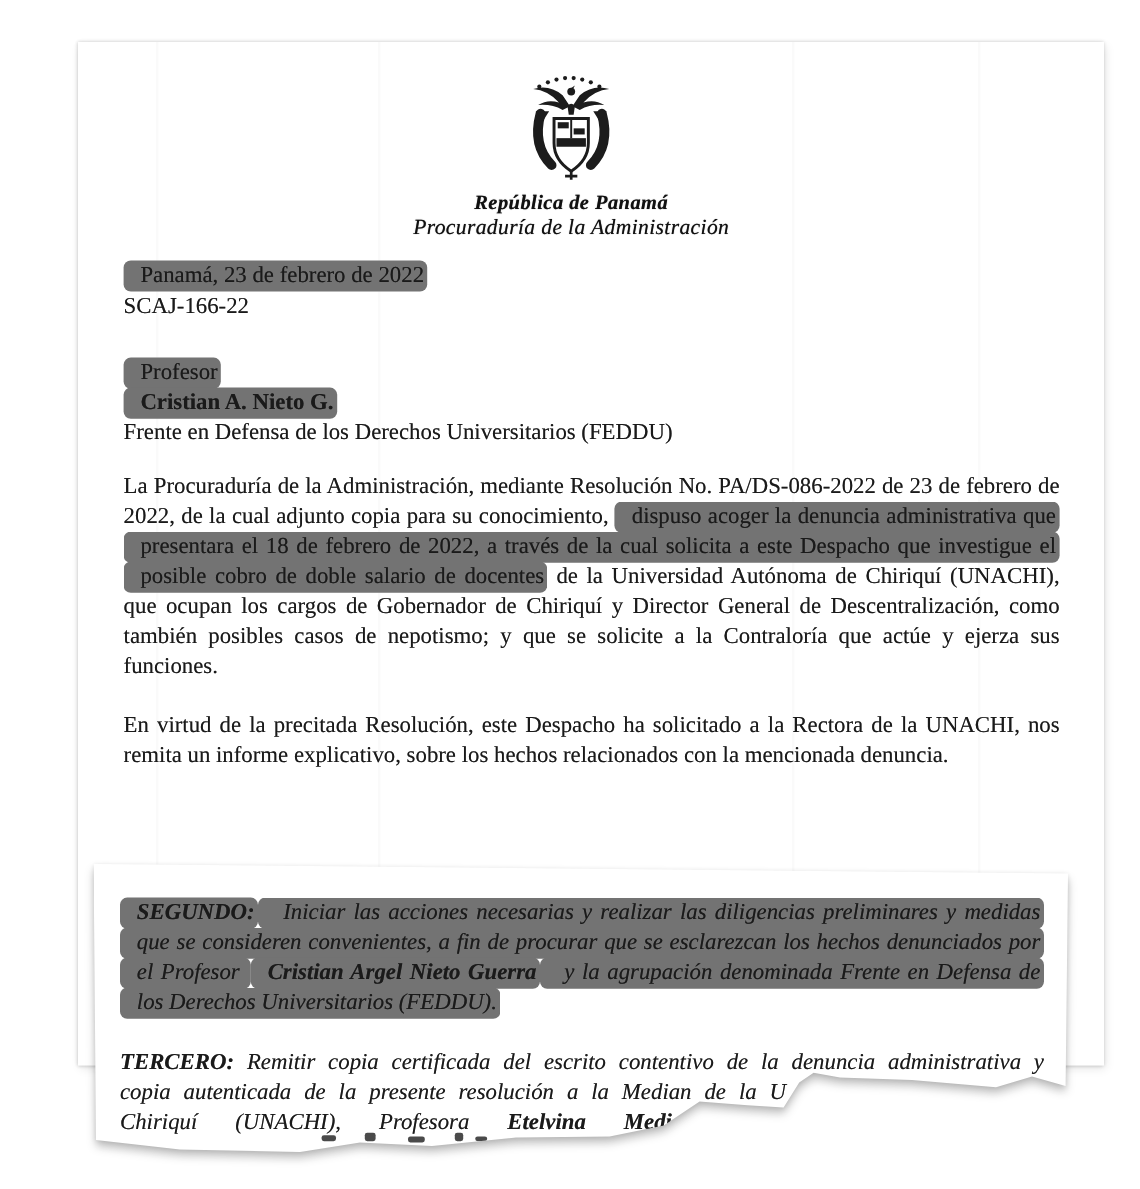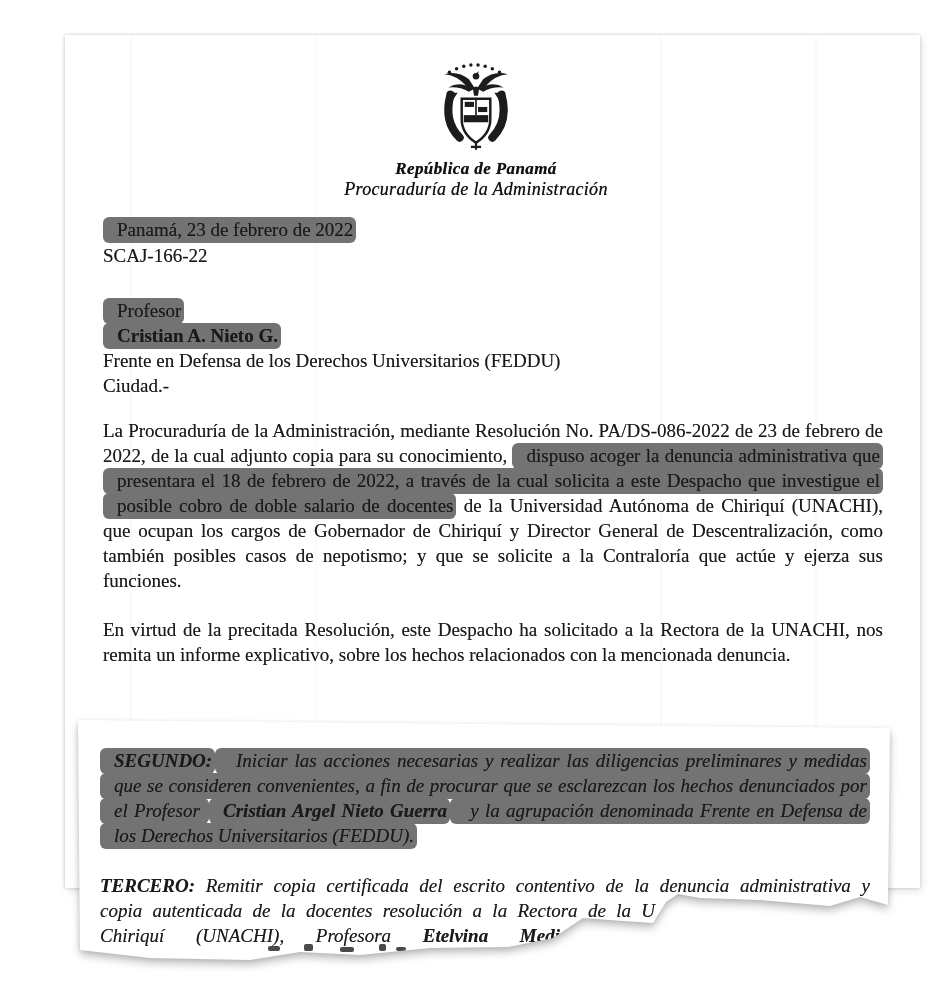--- a/index.html
+++ b/index.html
@@ -113,38 +113,37 @@
 
     <div class="dateblock">
       <div><span class="hl">Panamá, 23 de febrero de 2022</span></div>
       <div>SCAJ-166-22</div>
     </div>
 
     <div class="recipient">
       <div><span class="hl">Profesor</span></div>
       <div><span class="hl b">Cristian A. Nieto G.</span></div>
       <div>Frente en Defensa de los Derechos Universitarios (FEDDU)</div>
-      <div>Ciudad.-</div>
     </div>
 
 
     <div class="para"><span>La Procuraduría de la Administración, mediante Resolución No. PA/DS-086-2022 de 23 de febrero de 2022, de la cual adjunto copia para su conocimiento, </span><span class="hl">dispuso acoger la denuncia administrativa que presentara el 18 de febrero de 2022, a través de la cual solicita a este Despacho que investigue el posible cobro de doble salario de docentes</span><span> de la Universidad Autónoma de Chiriquí (UNACHI), que ocupan los cargos de Gobernador de Chiriquí y Director General de Descentralización, como también posibles casos de nepotismo; y que se solicite a la Contraloría que actúe y ejerza sus funciones.</span></div>
 
     <div class="para"><span>En virtud de la precitada Resolución, este Despacho ha solicitado a la Rectora de la UNACHI, nos remita un informe explicativo, sobre los hechos relacionados con la mencionada denuncia.</span></div>
   </div>
 </div>
 
 <div class="frag-wrap">
   <div class="fragment doc-text">
 
     <div class="just"><span class="b hl">SEGUNDO:</span><span class="hl"> Iniciar las acciones necesarias y realizar las diligencias preliminares y medidas que se consideren convenientes, a fin de procurar que se esclarezcan los hechos denunciados por el Profesor </span><span class="b hl">Cristian Argel Nieto Guerra</span><span class="hl"> y la agrupación denominada Frente en Defensa de los Derechos Universitarios (FEDDU).</span></div>
 
     <div class="tercero">
       <div class="t-line just-last"><span class="b">TERCERO:</span><span> Remitir copia certificada del escrito contentivo de la denuncia administrativa y</span></div>
-      <div class="t-line t-line2 just-last"><span>copia autenticada de la docentes resolución a la Rectora de la U</span></div>
+      <div class="t-line t-line2 just-last"><span>copia autenticada de la presente resolución a la Median de la U</span></div>
       <div class="t-line t-line3 just-last"><span>Chiriquí (UNACHI), Profesora </span><span class="b">Etelvina Median</span></div>
     </div>
 
     <div class="remnant" style="left:190px;top:230px;width:12px;height:5px;"></div>
     <div class="remnant" style="left:226px;top:228px;width:9px;height:7px;"></div>
     <div class="remnant" style="left:262px;top:231px;width:14px;height:5px;"></div>
     <div class="remnant" style="left:301px;top:228px;width:7px;height:7px;"></div>
     <div class="remnant" style="left:318px;top:231px;width:10px;height:4px;"></div>
   </div>
 </div>

